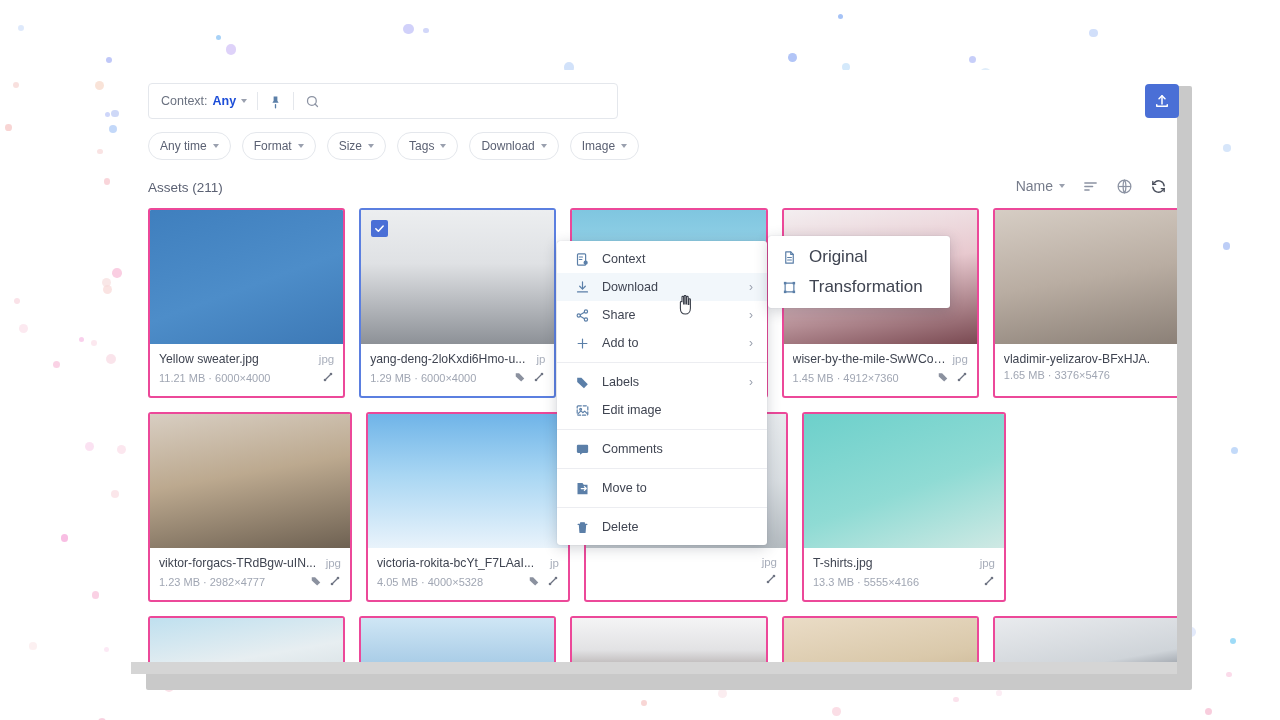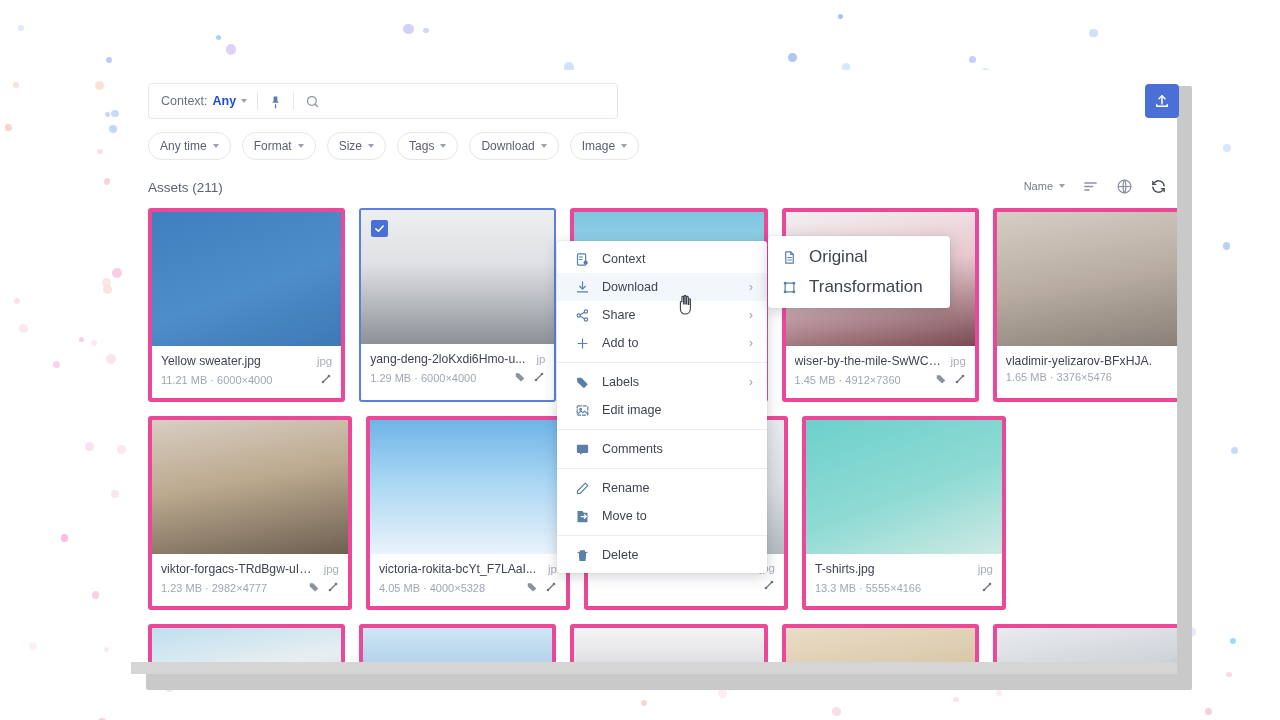--- a/index.html
+++ b/index.html
@@ -52,28 +52,28 @@
     background: #fff; cursor: pointer; white-space: nowrap;
   }
   .caret { width: 0; height: 0; border-left: 3.5px solid transparent; border-right: 3.5px solid transparent;
            border-top: 4px solid #9aa0ae; display: inline-block; }
 
   
   .assets-title {
     position: absolute; left: 17px; top: 110px; font-size: 13.5px; color: #5b6173;
   }
   .list-tools { position: absolute; right: 10px; top: 107px; display: flex; align-items: center; gap: 16px; }
-  .tool-name { display: flex; align-items: center; gap: 6px; font-size: 11px; color: #767c8b; cursor: pointer; }
+  .tool-name { display: flex; align-items: center; gap: 6px; font-size: 14px; color: #767c8b; cursor: pointer; }
   .tool-ic { width: 18px; height: 18px; display: flex; align-items: center; justify-content: center; cursor: pointer; }
 
   
   .grid { position: absolute; left: 17px; top: 138px; width: 1042px; }
   .grid-row { display: flex; gap: 14px; margin-bottom: 14px; }
   .card {
-    width: 204px; border: 4px solid #ec4899; border-radius: 3px; background: #fff;
+    width: 204px; border: 2px solid #ec4899; border-radius: 3px; background: #fff;
     position: relative; overflow: hidden;
   }
   .card.selected { border: 2px solid #5b7fe0; }
   .thumb { height: 134px; background: #fff; position: relative; overflow: hidden;
            display: flex; align-items: center; justify-content: center; }
   .thumb .ph { width: 100%; height: 100%; }
   .card-meta { padding: 8px 9px 9px 9px; }
   .meta-r1 { display: flex; align-items: baseline; justify-content: space-between; gap: 6px; }
   .fname { font-size: 12.2px; color: #3f4451; white-space: nowrap; overflow: hidden; text-overflow: ellipsis; }
   .fext { font-size: 11.5px; color: #a8aebb; flex: 0 0 auto; }
@@ -624,28 +624,20 @@
             <rect x="3" y="4.5" width="18" height="13" rx="1.8" fill="#5b7fa8" stroke="none"></rect>
             <path d="M8 17.5v3l4-3" fill="#5b7fa8" stroke="none"></path>
           </svg>
         </span>
         <span class="ctx-lbl">Comments</span>
       </div>
       <div class="ctx-sep"></div>
       <div class="ctx-item">
         <span class="ctx-ic">
           <svg width="15" height="15" viewBox="0 0 24 24" fill="none" stroke="#5b7fa8" stroke-width="1.9" stroke-linecap="round" stroke-linejoin="round">
-            <path d="M16.5 3.5l4 4L8 20H4v-4L16.5 3.5z"></path>
-          </svg>
-        </span>
-        <span class="ctx-lbl">Rename</span>
-      </div>
-      <div class="ctx-item">
-        <span class="ctx-ic">
-          <svg width="15" height="15" viewBox="0 0 24 24" fill="none" stroke="#5b7fa8" stroke-width="1.9" stroke-linecap="round" stroke-linejoin="round">
             <path d="M4 3h8l2 3h6v15H4z" fill="#5b7fa8" stroke="none"></path>
             <path d="M10 12h8m-3-3l3 3-3 3" stroke="#ffffff" stroke-width="2"></path>
           </svg>
         </span>
         <span class="ctx-lbl">Move to</span>
       </div>
       <div class="ctx-sep"></div>
       <div class="ctx-item">
         <span class="ctx-ic">
           <svg width="15" height="15" viewBox="0 0 24 24" fill="none" stroke="#5b7fa8" stroke-width="1.9" stroke-linecap="round" stroke-linejoin="round">

